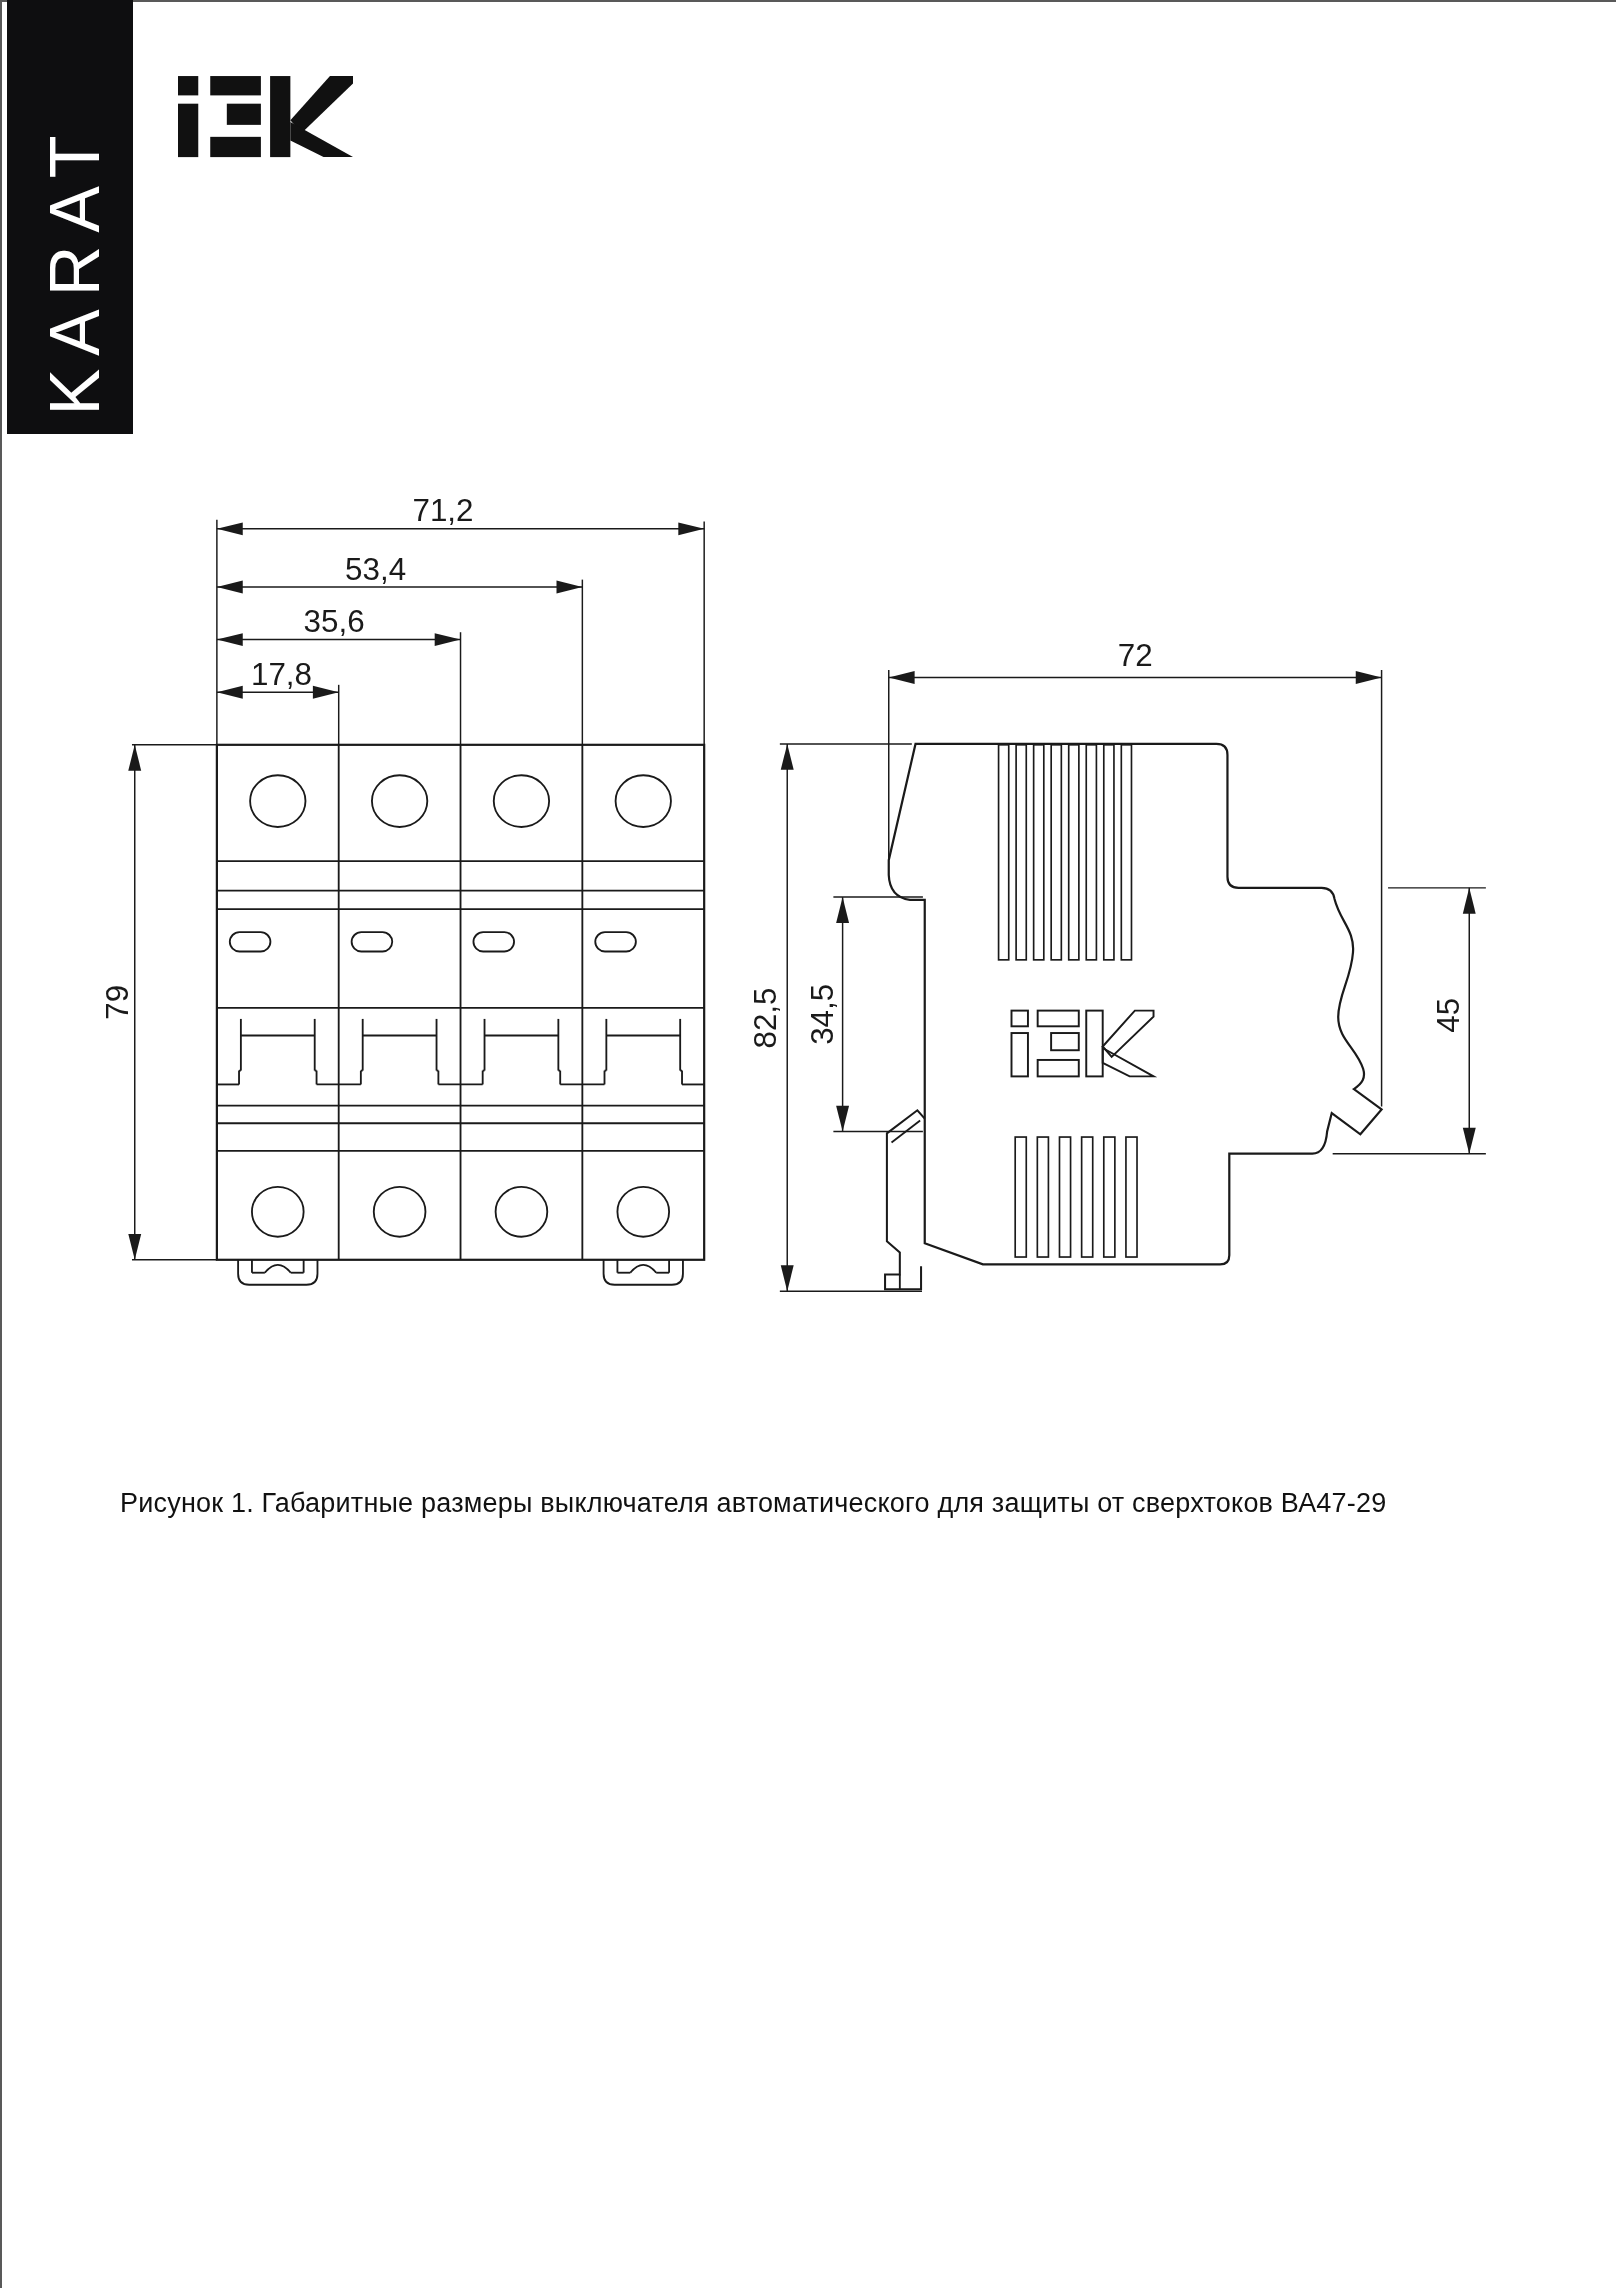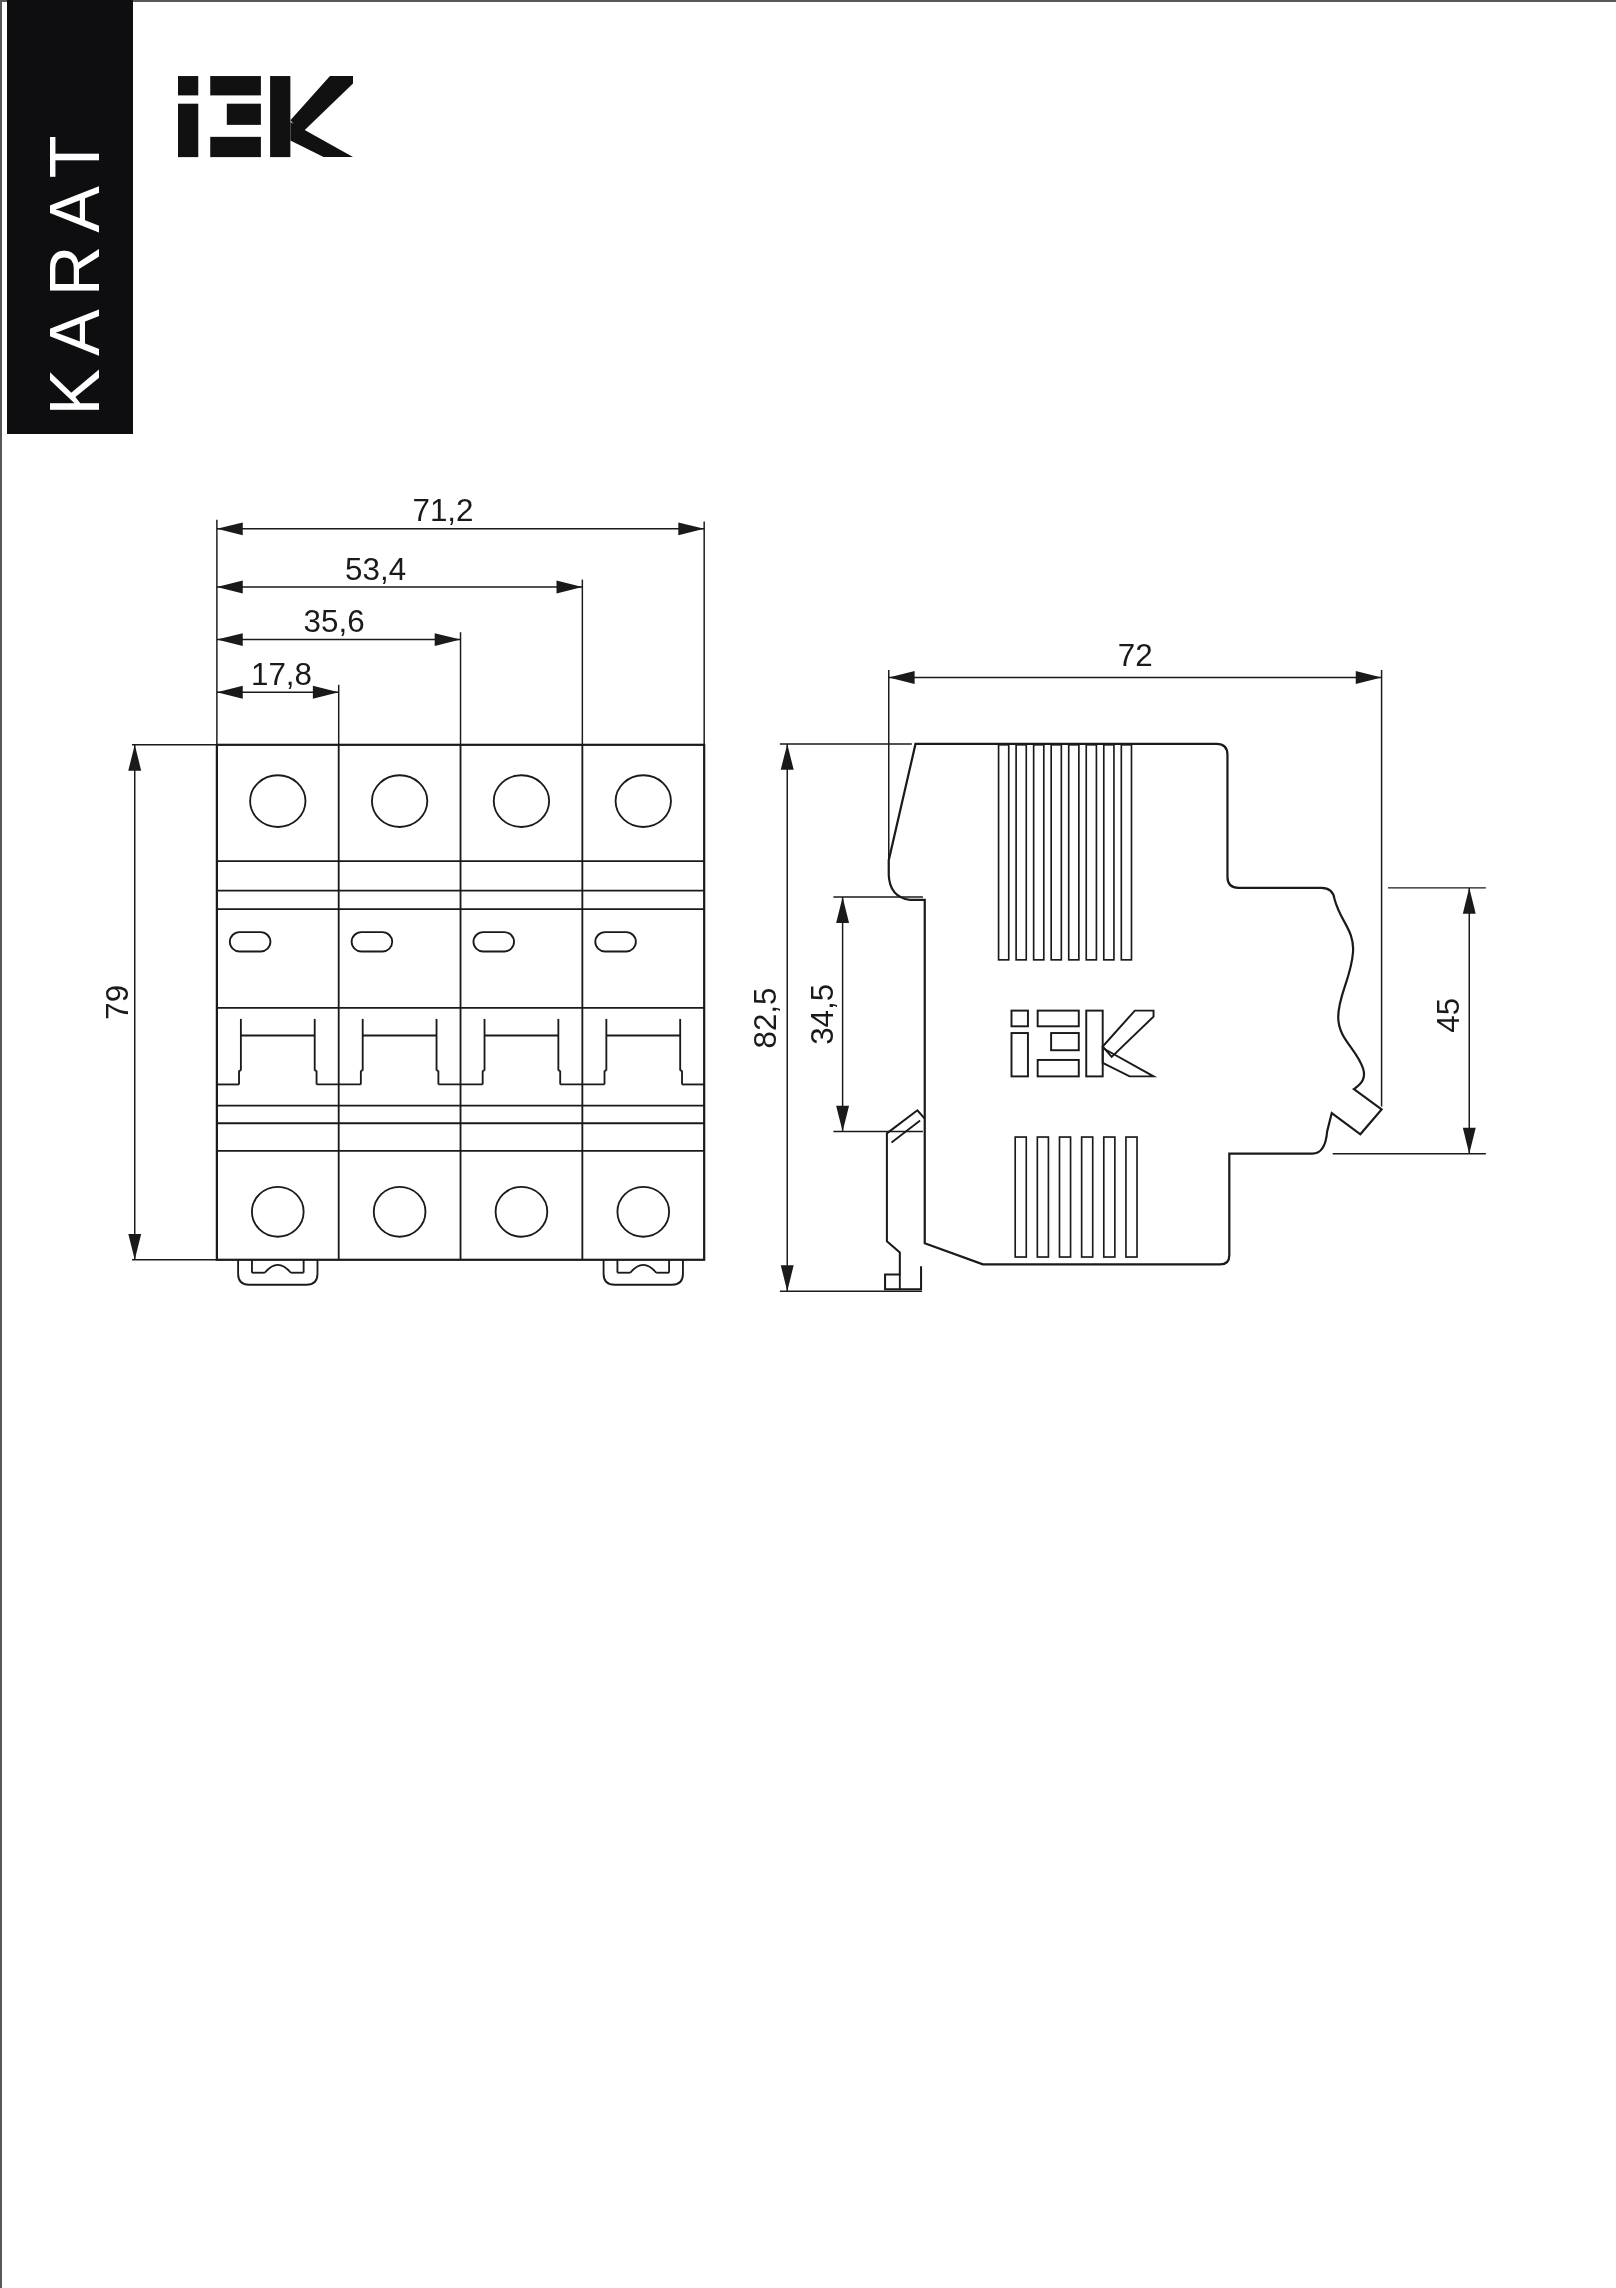--- a/index.html
+++ b/index.html
@@ -259,14 +259,15 @@
           <polygon points="1592,1250 1585,1222 1599,1222"></polygon>
       </g>
     </g>
 
     <text x="1230" y="722" text-anchor="middle">72</text>
     <text x="830" y="1114" text-anchor="middle" transform="rotate(-90 830 1103)">82,5</text>
     <text x="892" y="1110" text-anchor="middle" transform="rotate(-90 892 1099)">34,5</text>
     <text x="1570" y="1111" text-anchor="middle" transform="rotate(-90 1570 1100)">45</text>
   </svg>
 
+  <div class="caption">Рисунок 1. Габаритные размеры выключателя автоматического для защиты от сверхтоков ВА47-29</div>
 </div>
 
 
 </body></html>

